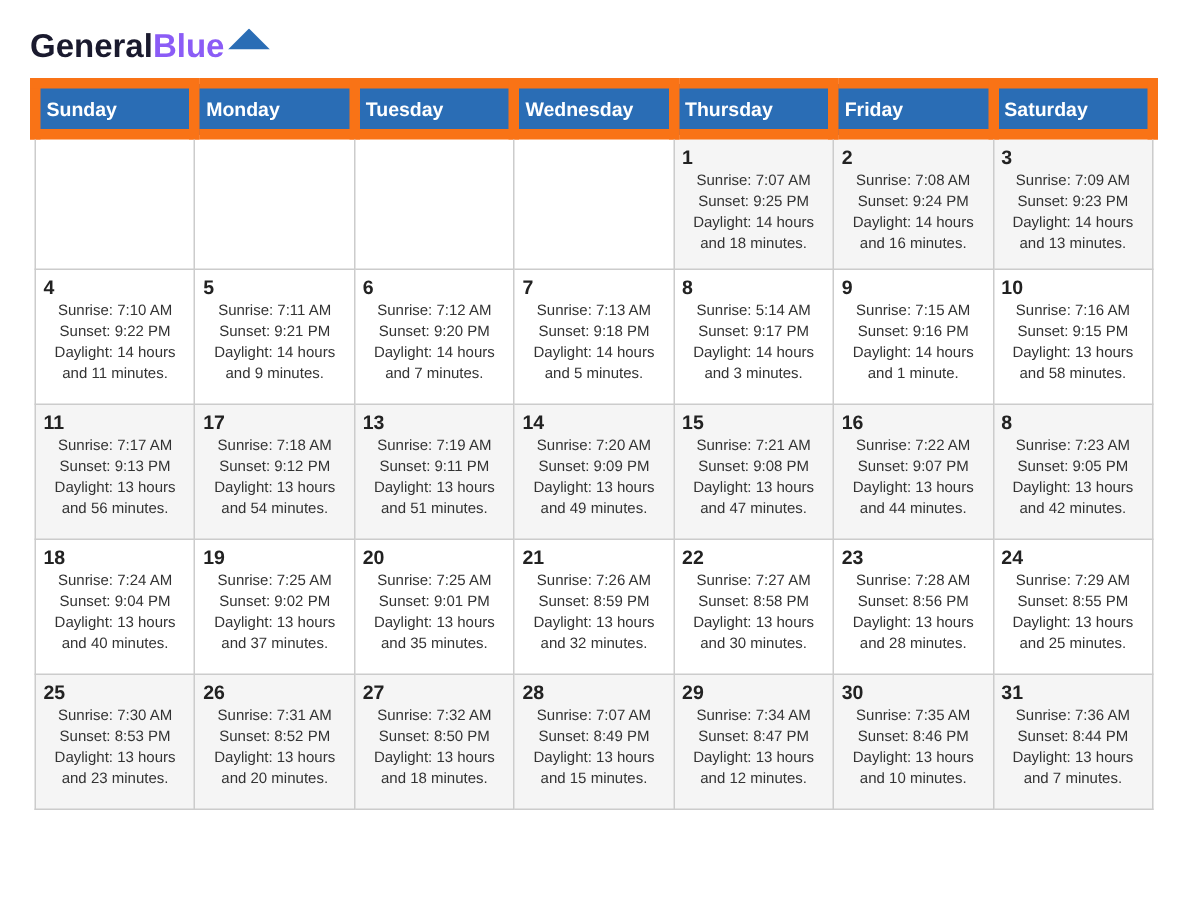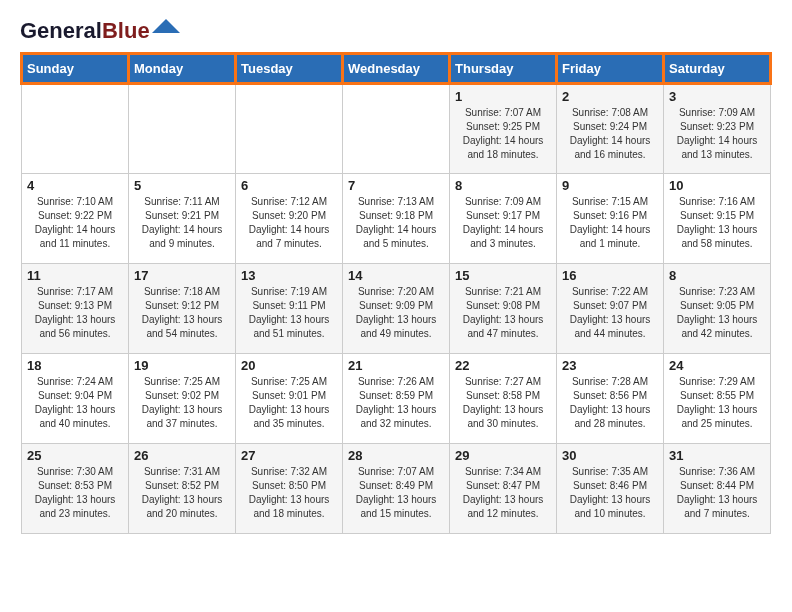--- a/index.html
+++ b/index.html
@@ -20,21 +20,21 @@
       display: flex;
       flex-direction: column;
       align-items: flex-start;
     }
     .logo-text {
       font-size: 22px;
       font-weight: bold;
       color: #1a1a2e;
       line-height: 1;
     }
-    .logo-text span.blue { color: #7f1d1d; }
+    .logo-text span.blue { color: #8b5cf6; }
     .logo-arrow {
       width: 28px;
       height: 14px;
       margin-left: 52px;
       margin-top: -4px;
     }
     .title-block {
       text-align: right;
     }
     .month-year {
@@ -53,21 +53,21 @@
       border-collapse: collapse;
       table-layout: fixed;
     }
     thead tr th {
       background-color: #2a6db5;
       color: #fff;
       font-size: 13px;
       font-weight: bold;
       padding: 6px 4px;
       text-align: left;
-      border: 3px solid #f97316;
+      border: 7px solid #f97316;
     }
     tbody tr td {
       border: 1px solid #ccc;
       vertical-align: top;
       padding: 4px 5px;
       font-size: 10.5px;
       color: #333;
       height: 90px;
       background: #fff;
     }
@@ -174,21 +174,21 @@
         </td>
         <td>
           <span class="day-number">7</span>
           <div class="cell-text">Sunrise: 7:13 AM
 Sunset: 9:18 PM
 Daylight: 14 hours
 and 5 minutes.</div>
         </td>
         <td>
           <span class="day-number">8</span>
-          <div class="cell-text">Sunrise: 7:09 AM
+          <div class="cell-text">Sunrise: 5:14 AM
 Sunset: 9:17 PM
 Daylight: 14 hours
 and 3 minutes.</div>
         </td>
         <td>
           <span class="day-number">9</span>
           <div class="cell-text">Sunrise: 7:15 AM
 Sunset: 9:16 PM
 Daylight: 14 hours
 and 1 minute.</div>

